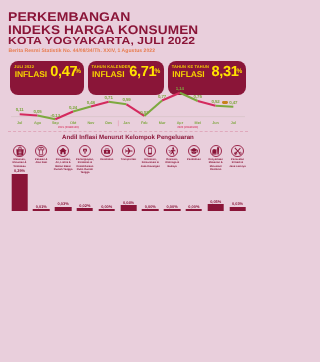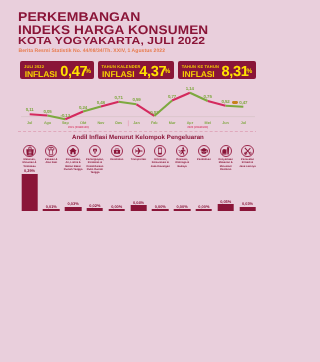--- a/index.html
+++ b/index.html
@@ -1,31 +1,31 @@
 <!DOCTYPE html>
 <html><head>
 <meta charset="utf-8">
 <style>
 html,body{margin:0;padding:0;background:#E9CFDC;}
 *{box-sizing:border-box;}
 body{width:256px;height:362px;overflow:hidden;font-family:"Liberation Sans",sans-serif;
  -webkit-font-smoothing:antialiased;text-rendering:geometricPrecision;}
 *{-webkit-font-smoothing:antialiased;}
-.page{position:relative;width:256px;height:362px;background:#E9CFDC;overflow:hidden;margin-left:10px;}
+.page{position:relative;width:256px;height:362px;background:#E9CFDC;overflow:hidden;}
 .abs{position:absolute;}
 
 
 #hdr-title{left:8px;top:10.6px;width:244px;color:#8A1538;font-weight:bold;line-height:1;}
 #hdr-l1{font-size:12.6px;letter-spacing:0.1px;transform:scaleX(1.11);transform-origin:left top;}
 #hdr-l2{font-size:12.5px;letter-spacing:0.1px;margin-top:0.4px;transform:scaleX(1.09);transform-origin:left top;}
 #hdr-l3{font-size:10.3px;letter-spacing:0.1px;margin-top:0.5px;transform:scaleX(1.18);transform-origin:left top;}
 #hdr-sub{left:8.5px;top:48.2px;font-size:5.05px;color:#E87C4F;font-weight:bold;letter-spacing:0.05px;}
 
 
-.statbox{top:61px;height:18px;background:#8A1538;border-radius:2px;padding-left:31px;}
+.statbox{top:61px;height:34px;background:#8A1538;border-radius:8px;padding-left:31px;}
 .statbox .tag{position:absolute;left:3.8px;top:2.9px;font-size:4.0px;font-weight:bold;color:#F5D000;letter-spacing:0.15px;}
 .statbox .lbl{position:absolute;left:4.4px;top:7.6px;font-size:8.5px;font-weight:bold;color:#F5D000;letter-spacing:-0.1px;}
 .statbox .val{position:absolute;font-size:14.6px;font-weight:bold;color:#FFE200;letter-spacing:-0.3px;top:2.9px;}
 .statbox .pct{position:absolute;font-size:6.5px;font-weight:bold;color:#FFE200;top:6.5px;}
 
 
 #linechart{left:0;top:84px;width:256px;height:48px;}
 .lcvalue{position:absolute;font-size:4.4px;font-weight:bold;color:#7FA73F;letter-spacing:-0.1px;transform:translateX(-50%);white-space:nowrap;}
 .lcmonth{position:absolute;font-size:3.7px;font-weight:bold;color:#7FA73F;transform:translateX(-50%);white-space:nowrap;}
 .lcgroup{position:absolute;font-size:2.7px;font-weight:bold;color:#D93A63;transform:translateX(-50%);white-space:nowrap;}
@@ -56,21 +56,21 @@
 
   <div class="abs statbox" id="sb0" style="left:10.3px;width:73.3px">
     <span class="tag">JULI 2022</span>
     <span class="lbl">INFLASI</span>
     <span class="val" style="left:39.9px">0,47</span>
     <span class="pct" style="left:64.9px">%</span>
   </div>
   <div class="abs statbox" id="sb1" style="left:87.7px;width:76.4px">
     <span class="tag">TAHUN KALENDER</span>
     <span class="lbl">INFLASI</span>
-    <span class="val" style="left:41.5px">4,37</span>
+    <span class="val" style="left:41.5px">6,71</span>
     <span class="pct" style="left:66.7px">%</span>
   </div>
   <div class="abs statbox" id="sb2" style="left:167.9px;width:78.4px">
     <span class="tag">TAHUN KE TAHUN</span>
     <span class="lbl">INFLASI</span>
     <span class="val" style="left:43.5px">8,31</span>
     <span class="pct" style="left:68.7px">%</span>
   </div>
   <div class="abs" id="linechart">
     <svg id="lcsvg" width="256" height="48" viewBox="0 0 256 48">

